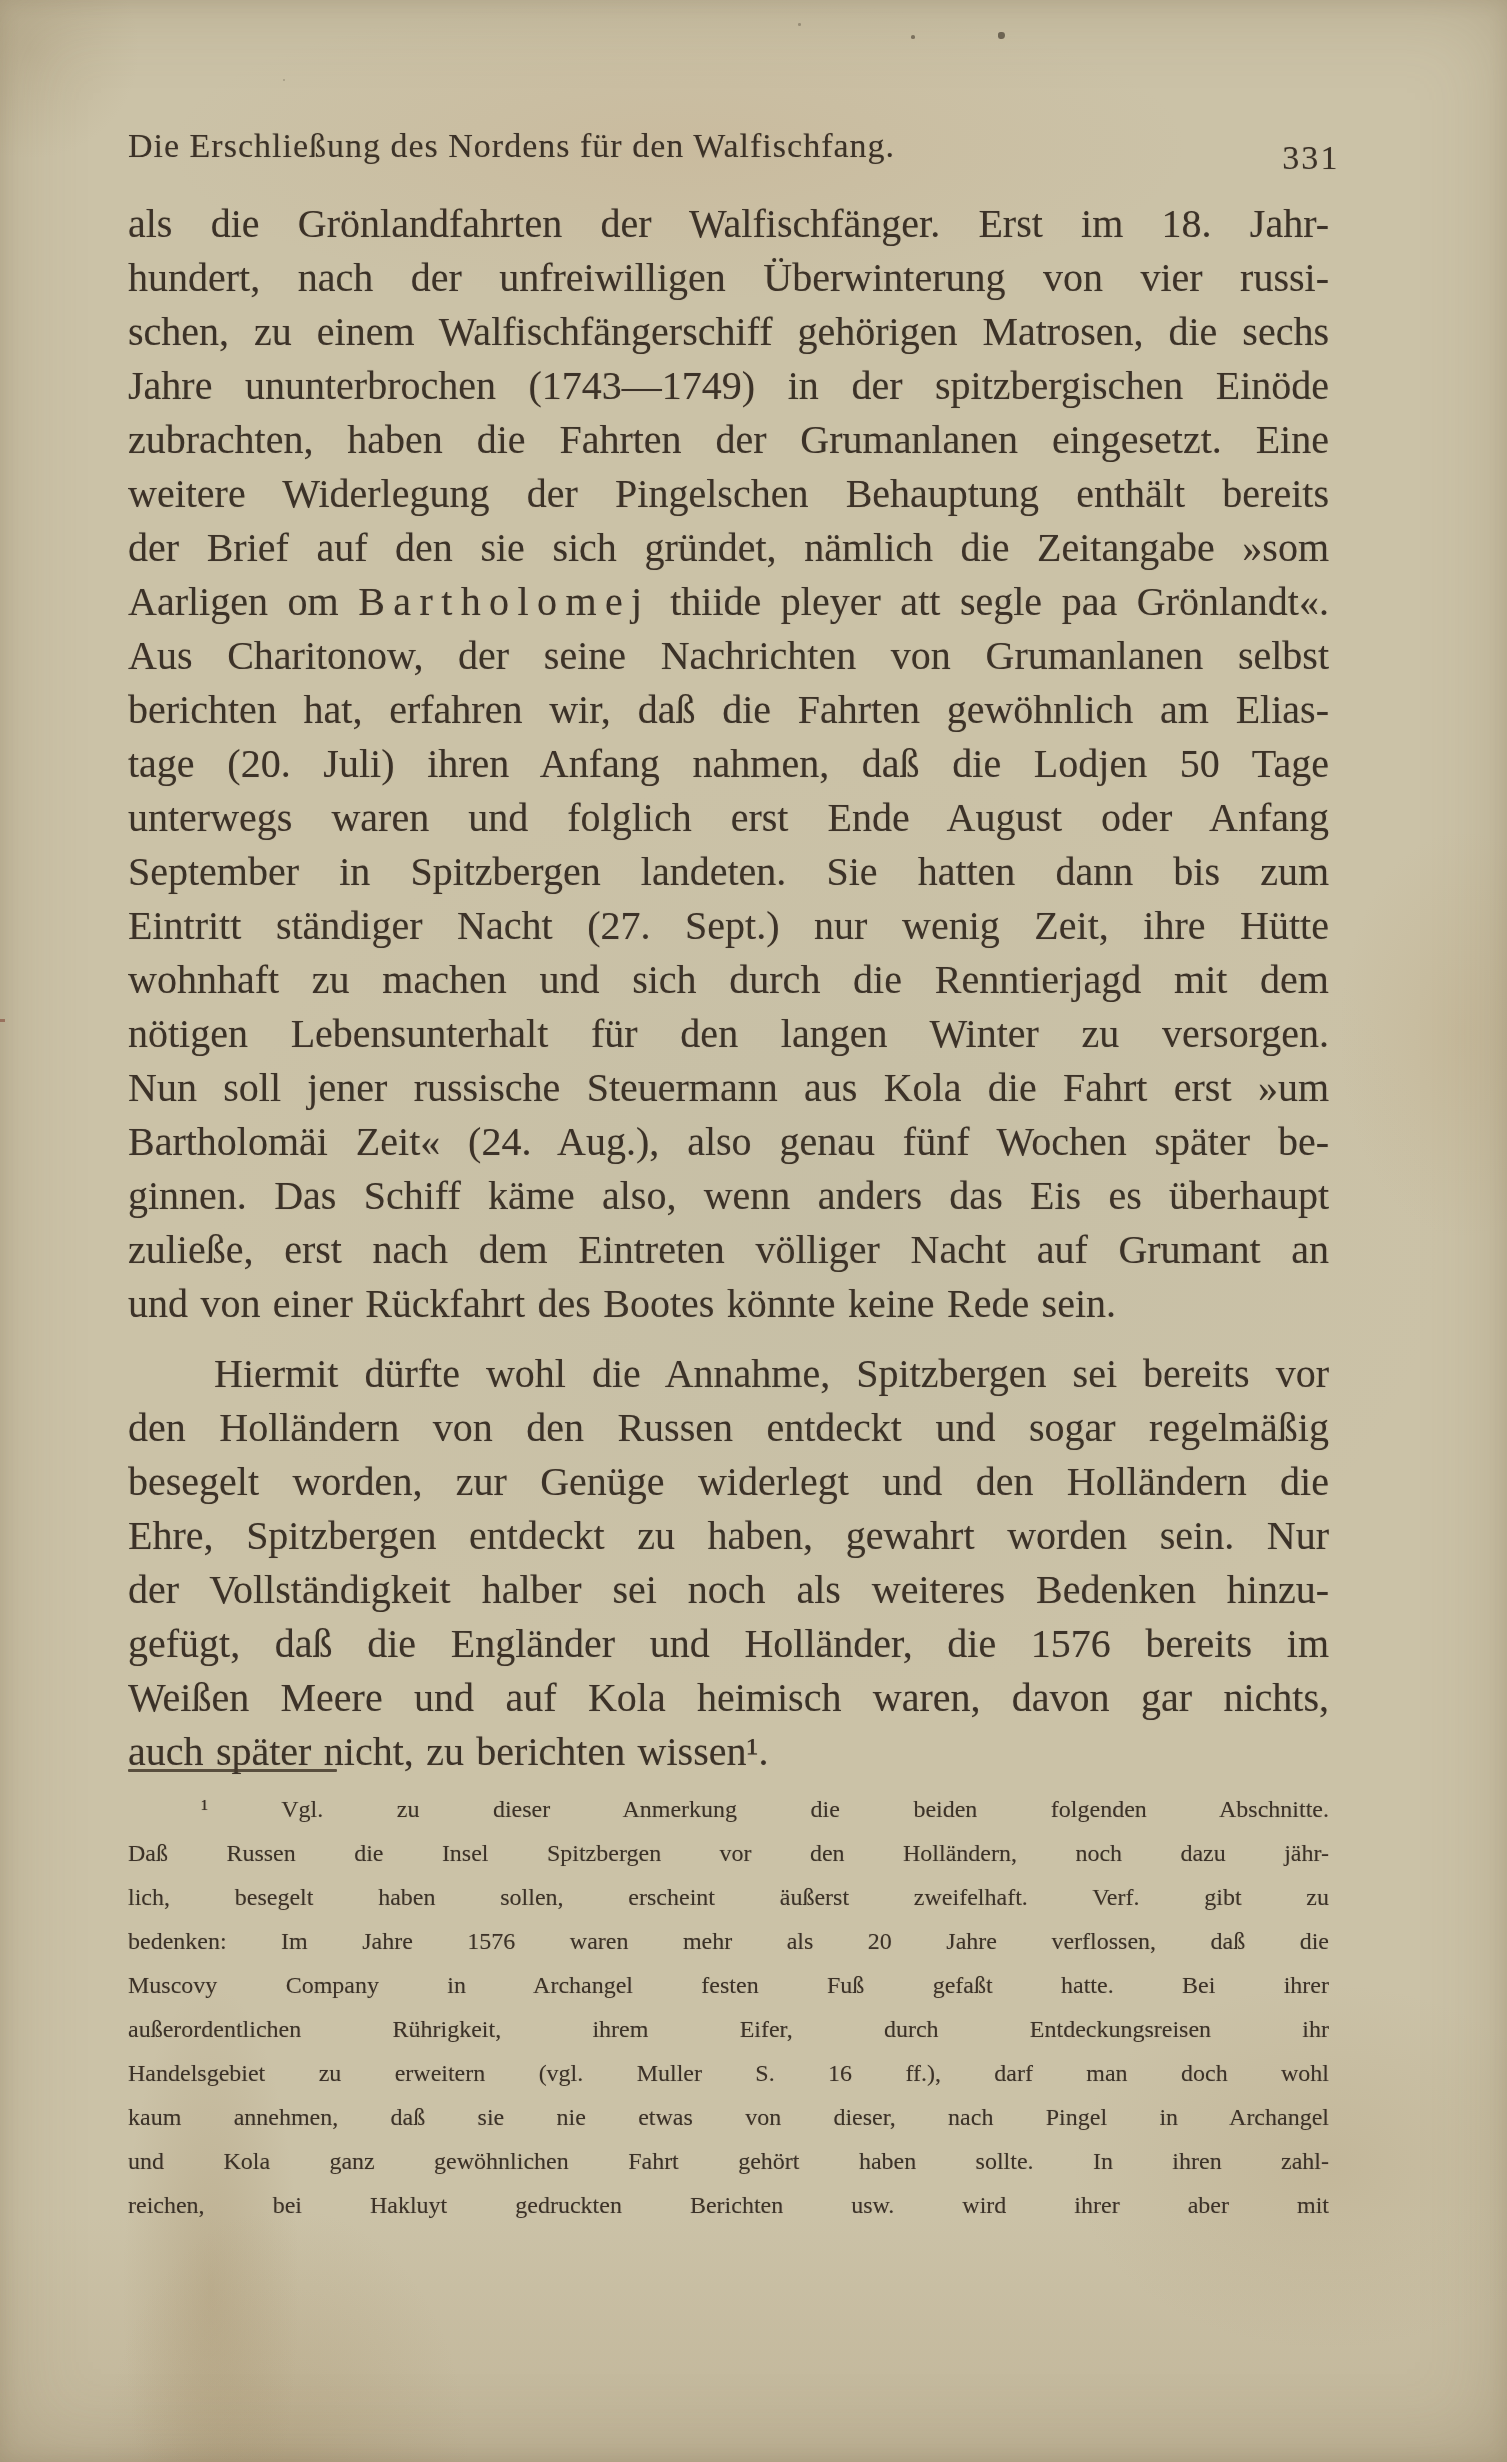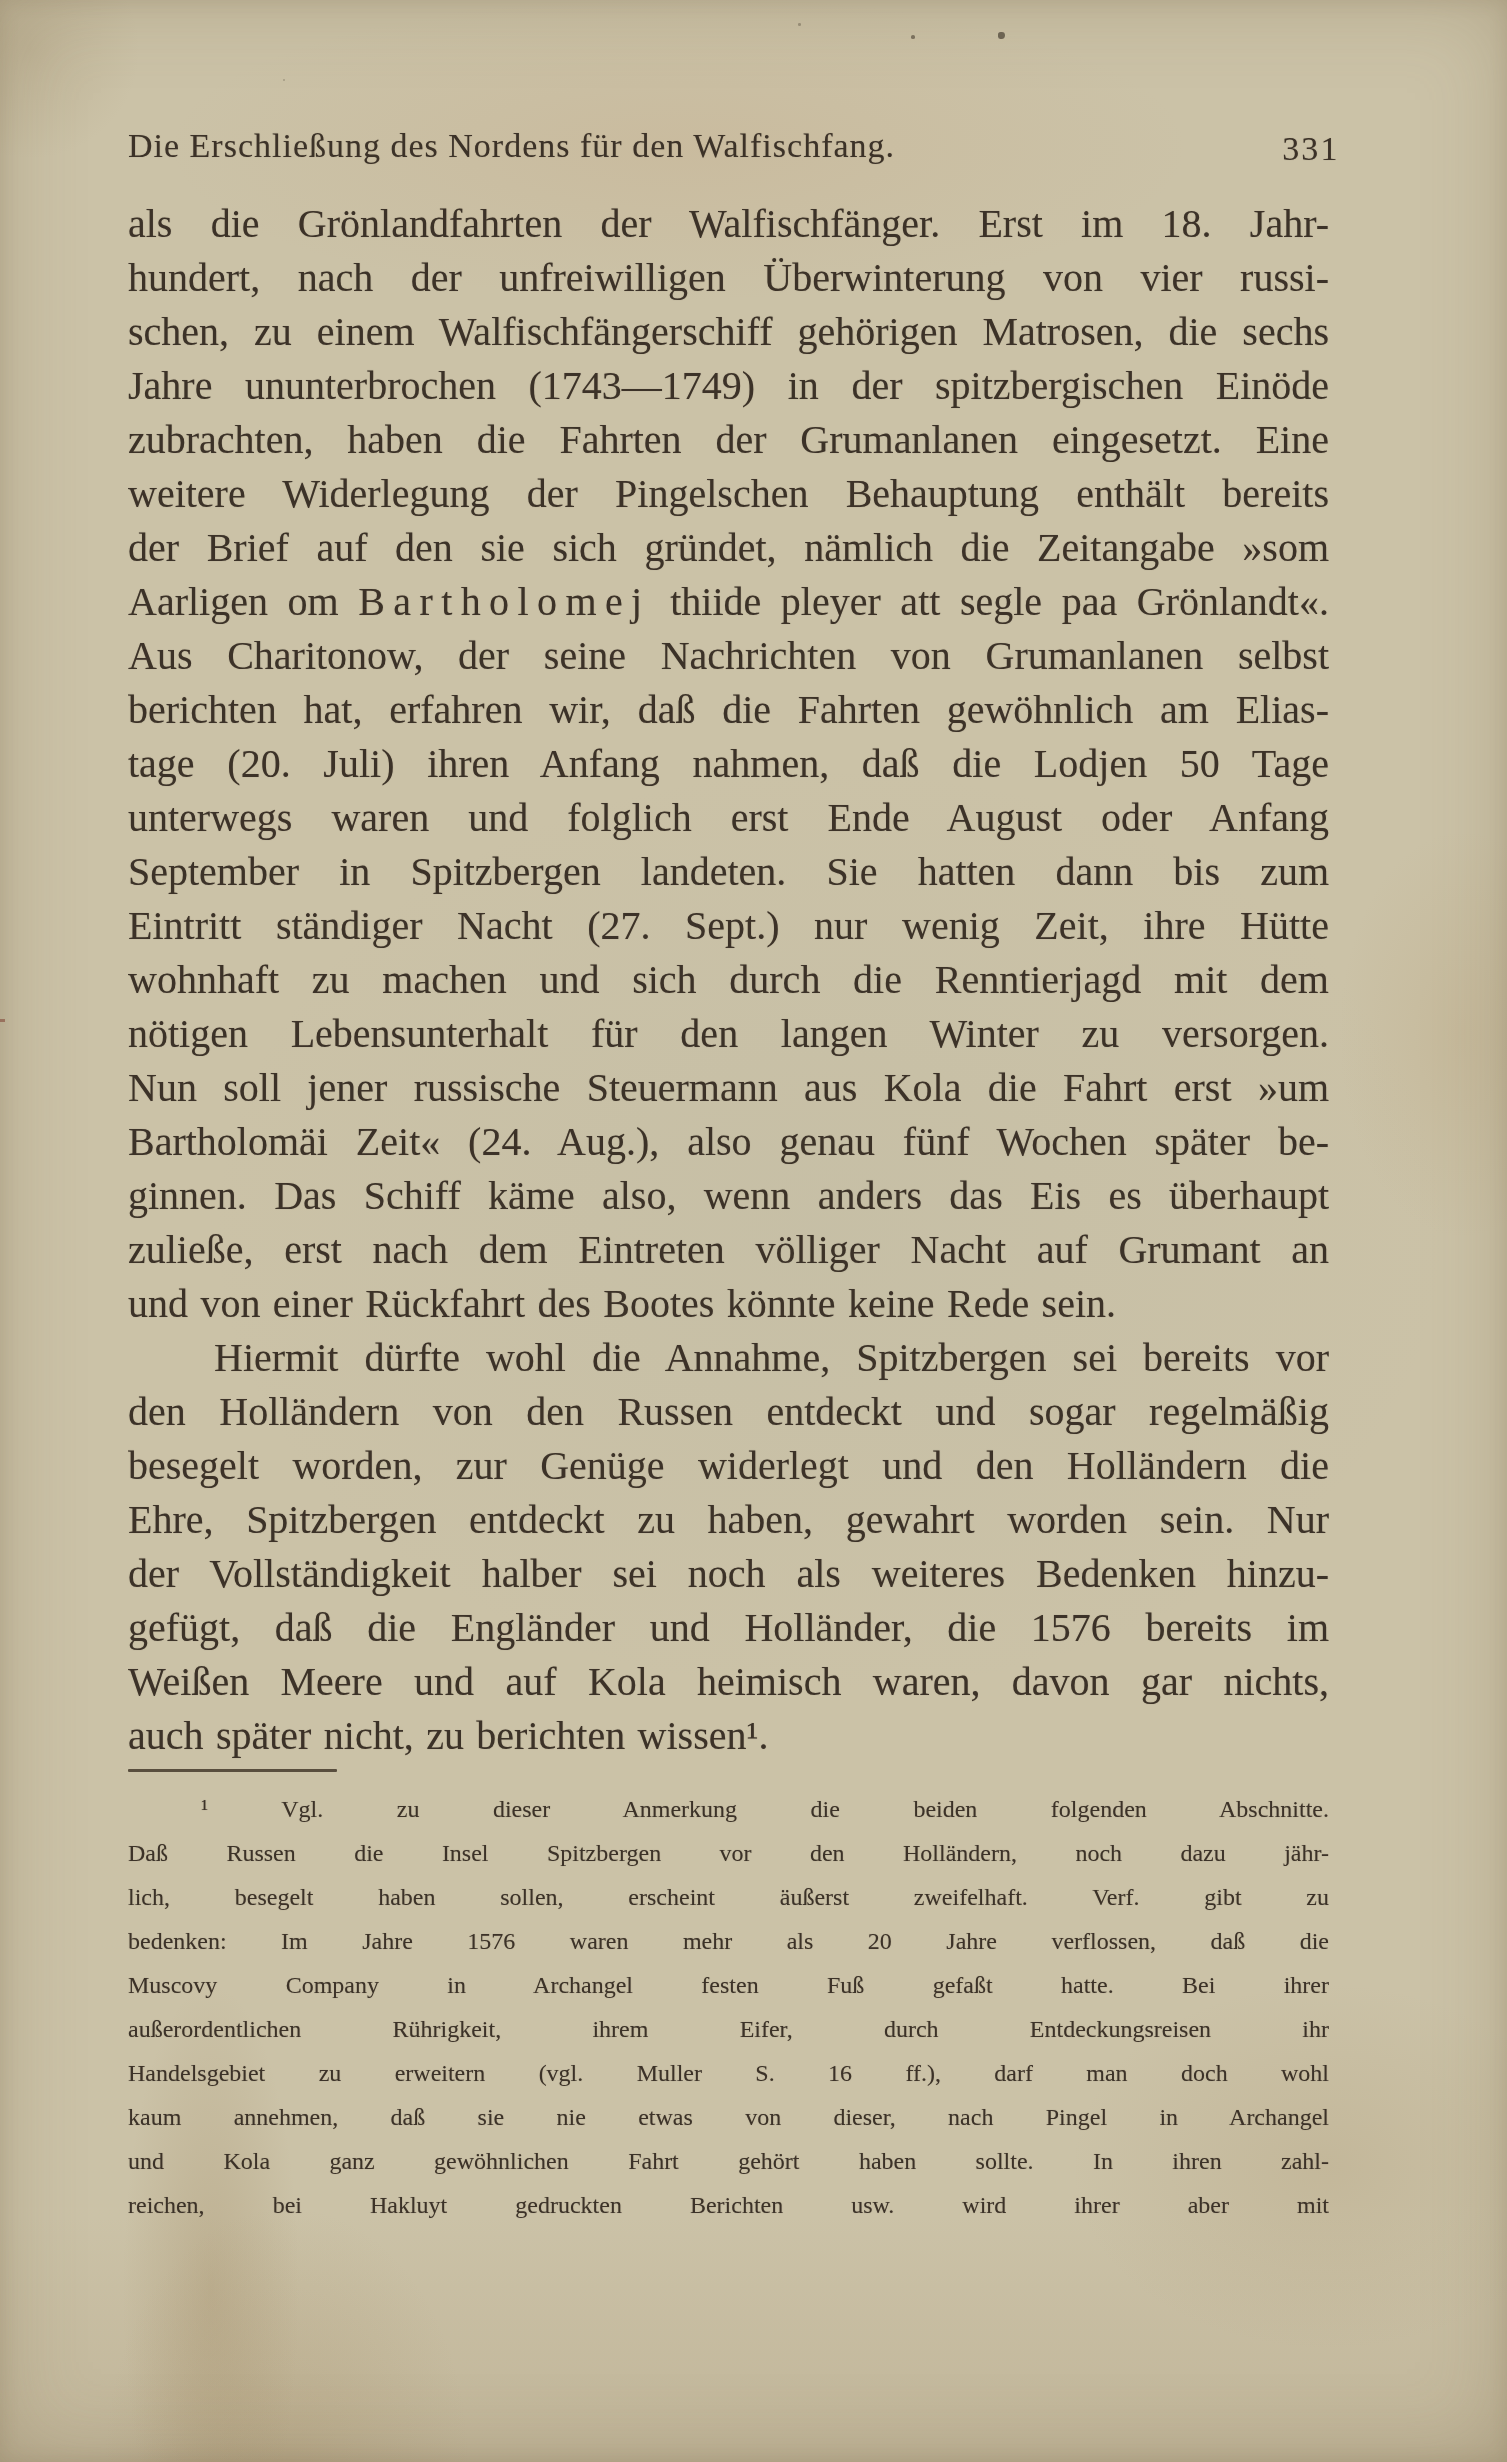--- a/index.html
+++ b/index.html
@@ -20,38 +20,38 @@
       linear-gradient(to top, rgba(140,115,80,0.16), transparent 10%),
       #cbc2a7;
     box-shadow: inset 0 0 84px rgba(112,92,60,0.28), inset 0 0 19px rgba(90,70,45,0.14);
     color:#3c3228;
   }
   .pagehead{
     position:absolute;left:128px;top:123px;width:1201px;height:45px;
     font-size:34px;line-height:45px;letter-spacing:1px;text-align:left;
     text-shadow:0 0 1px rgba(58,49,38,0.30);
   }
-  .pnum{position:absolute;right:-10.5px;top:3px;letter-spacing:2.1px;}
+  .pnum{position:absolute;right:-10.5px;top:12px;letter-spacing:2.1px;}
   .bodytext{
     position:absolute;left:128px;top:197px;width:1201px;
     font-size:40px;line-height:54px;word-spacing:0.06em;
     text-shadow:0 0 1px rgba(58,49,38,0.30);
   }
   .footnote{
     position:absolute;left:128px;top:1787px;width:1201px;
     font-size:24px;line-height:44px;word-spacing:0.06em;
     text-shadow:0 0 1px rgba(58,49,38,0.30);
   }
   .tline{
     height:54px;overflow:hidden;
     text-align:justify;text-align-last:justify;
   }
   .footnote .tline{height:44px;}
   .tline.noj{text-align:left;text-align-last:left;}
-  .bodytext .indent{text-indent:86px;}
+  .bodytext .indent{text-indent:86px;margin-top:16px;}
   .footnote .indent{text-indent:73px;}
   .spaced{letter-spacing:0.21em;}
   .frule{
     position:absolute;left:128px;top:1769px;width:209px;height:2.6px;
     background:#453a2c;border-radius:1px;opacity:0.85;
   }
   .speck{position:absolute;background:rgba(62,52,40,0.55);border-radius:50%;}
   .speck.s1{left:911px;top:35px;width:3.7px;height:3.7px;}
   .speck.s2{left:998px;top:32px;width:6.8px;height:7.3px;border-radius:45% 55% 60% 40%;background:rgba(55,46,36,0.62);}
   .speck.s3{left:798px;top:23px;width:2.6px;height:2.6px;opacity:.6;}

